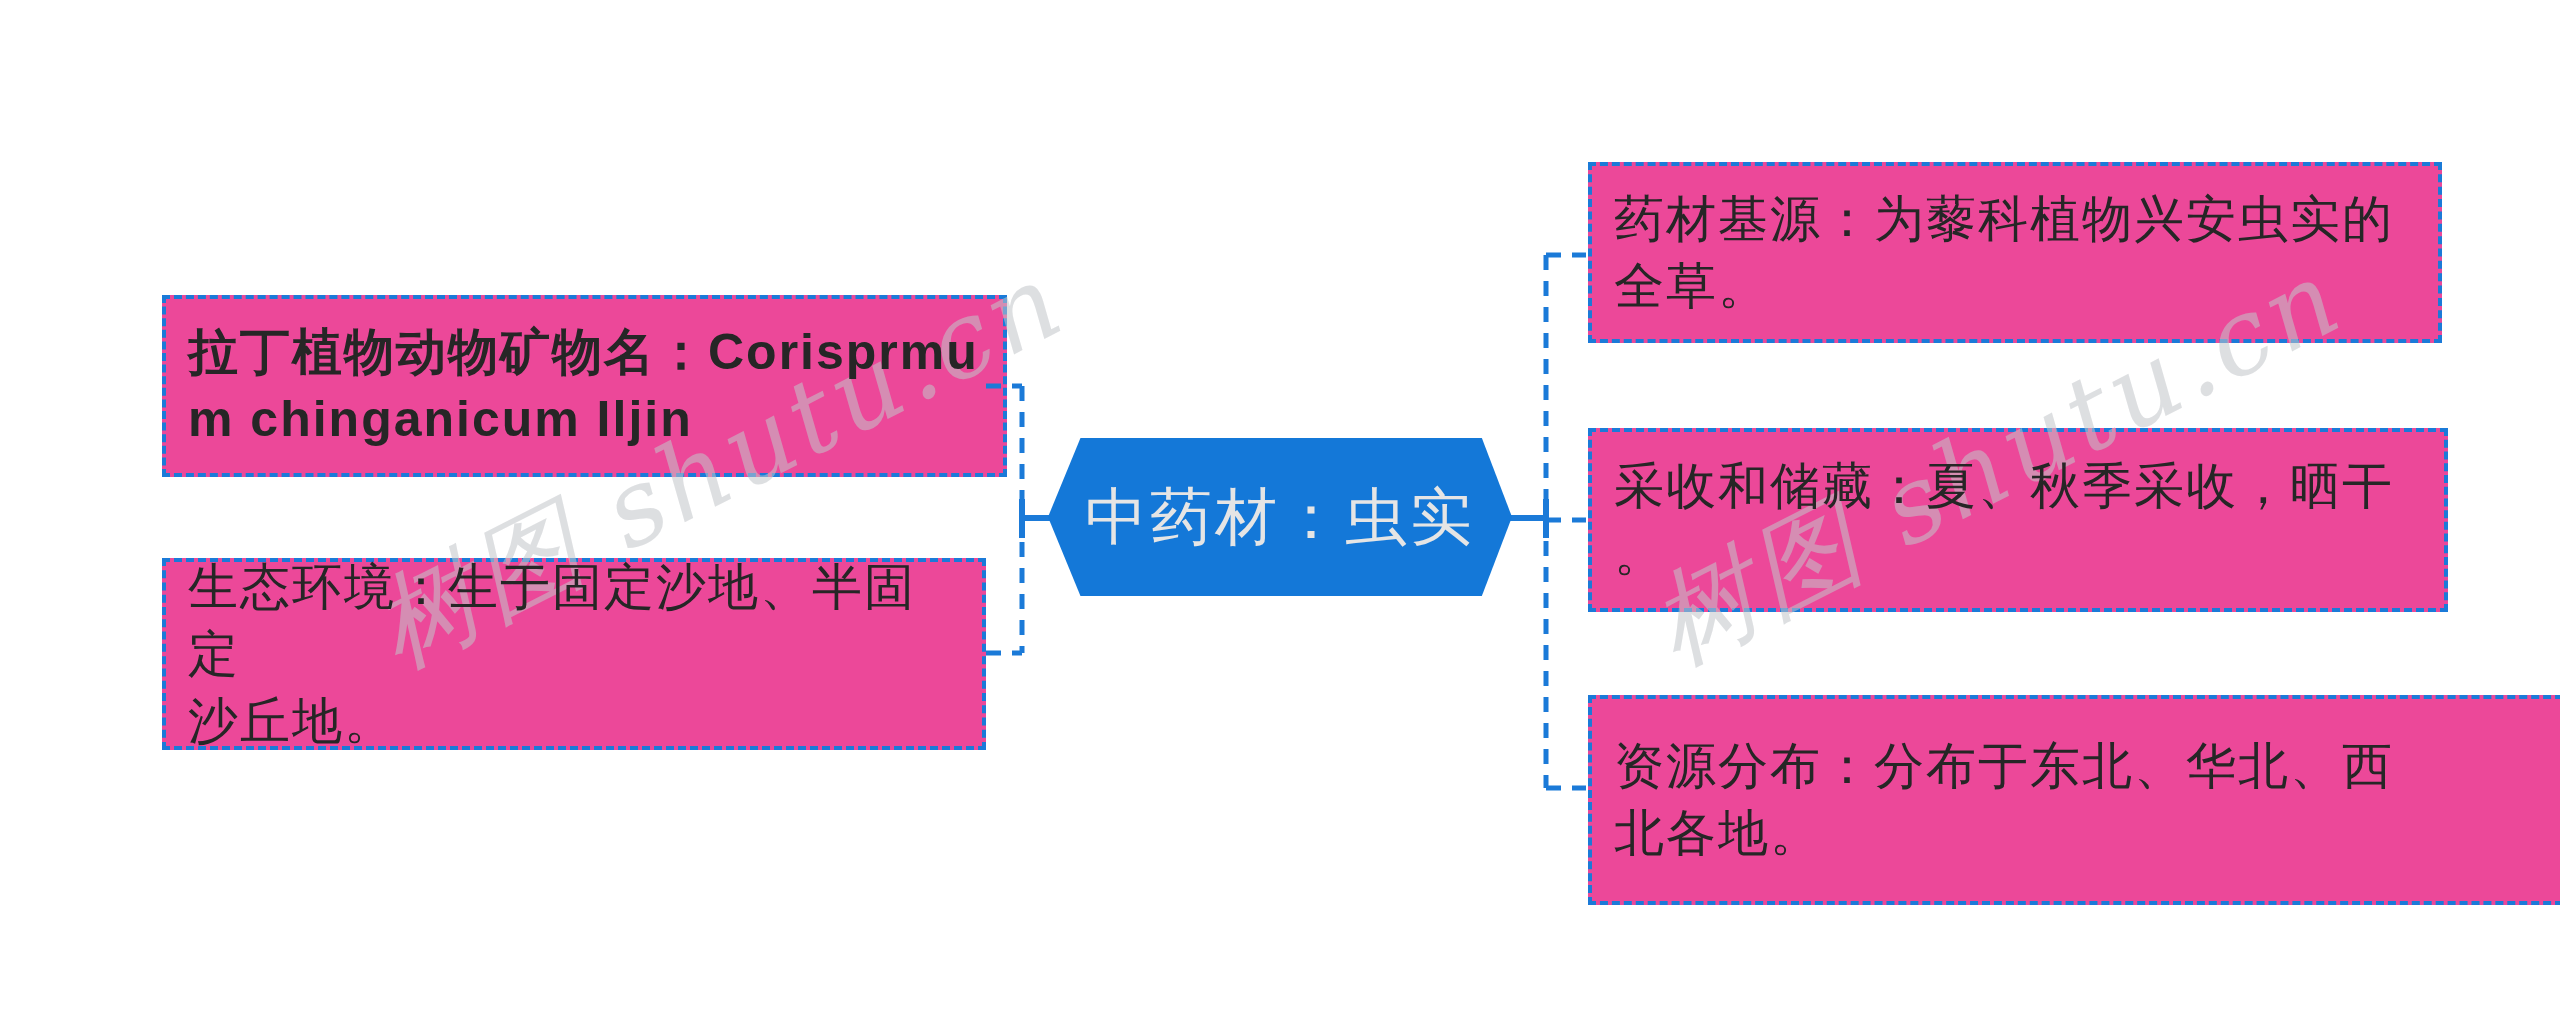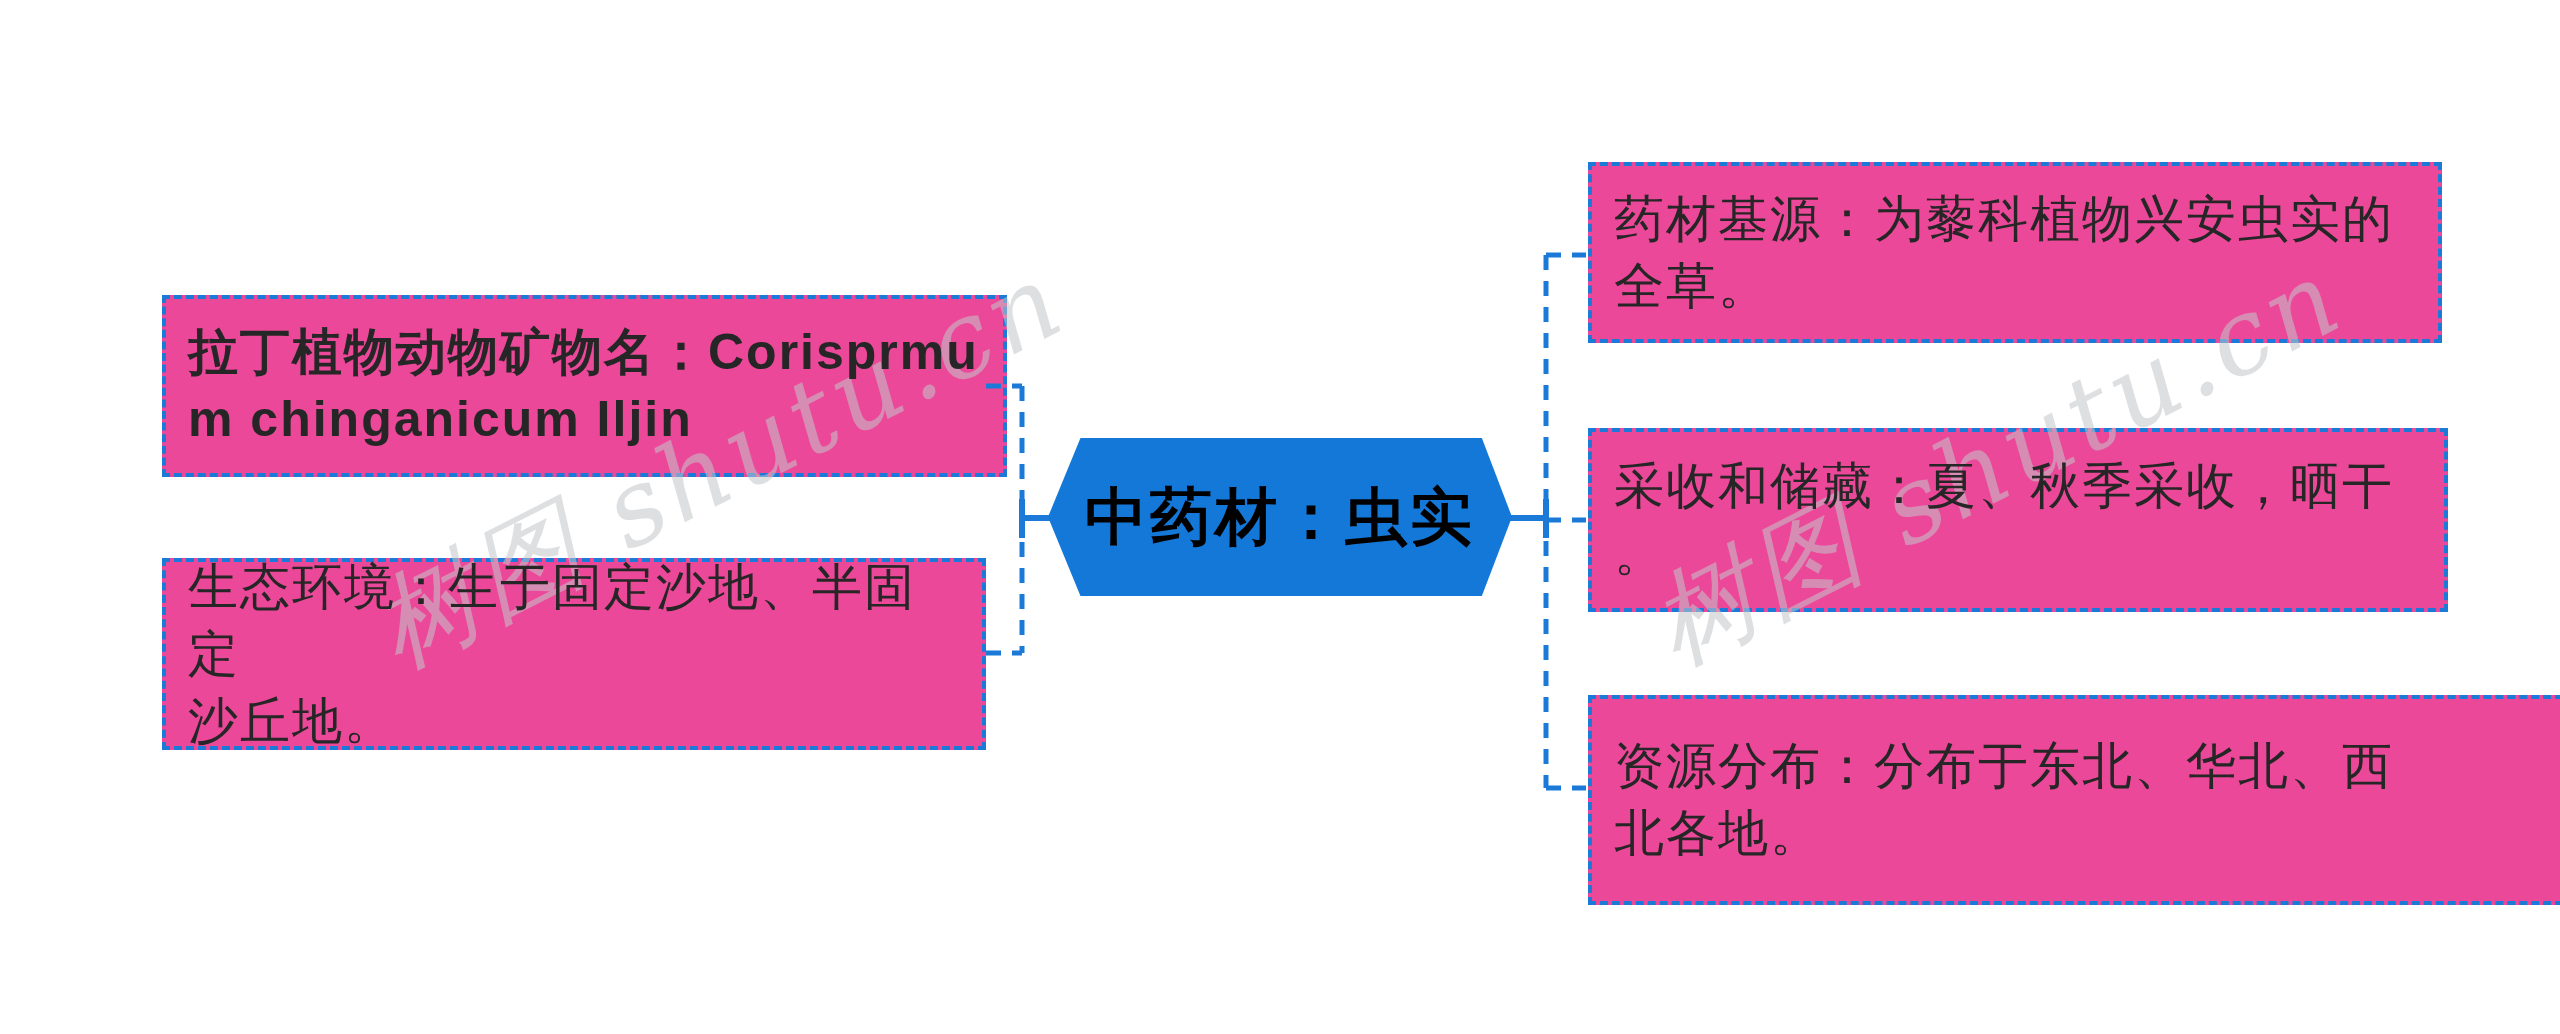--- a/index.html
+++ b/index.html
@@ -19,21 +19,21 @@
     white-space:pre-line;padding:0 18px 0 22px;
   }
   
   .hexagon{
     position:absolute;left:1048px;top:438px;width:464px;height:158px;z-index:2;
     background:#1478d8;
     clip-path:polygon(0 50%,7% 0,93.5% 0,100% 50%,93.5% 100%,7% 100%);
     display:flex;align-items:center;justify-content:center;
   }
   .hexagon-text{
-    color:#000000;font-size:62px;font-weight:bold;letter-spacing:3px;white-space:nowrap;
+    color:#e5e5e5;font-size:62px;font-weight:normal;letter-spacing:3px;white-space:nowrap;
   }
   
   .connectors{position:absolute;left:0;top:0;width:2560px;height:1034px;pointer-events:none;}
   
   .wm{
     position:absolute;z-index:1;pointer-events:none;
     font-family:"DejaVu Serif","Liberation Serif",serif;font-style:italic;
     font-size:105px;letter-spacing:5px;color:#c3c6ca;opacity:0.55;white-space:nowrap;
     transform-origin:0 0;transform:rotate(-27deg);
   }

